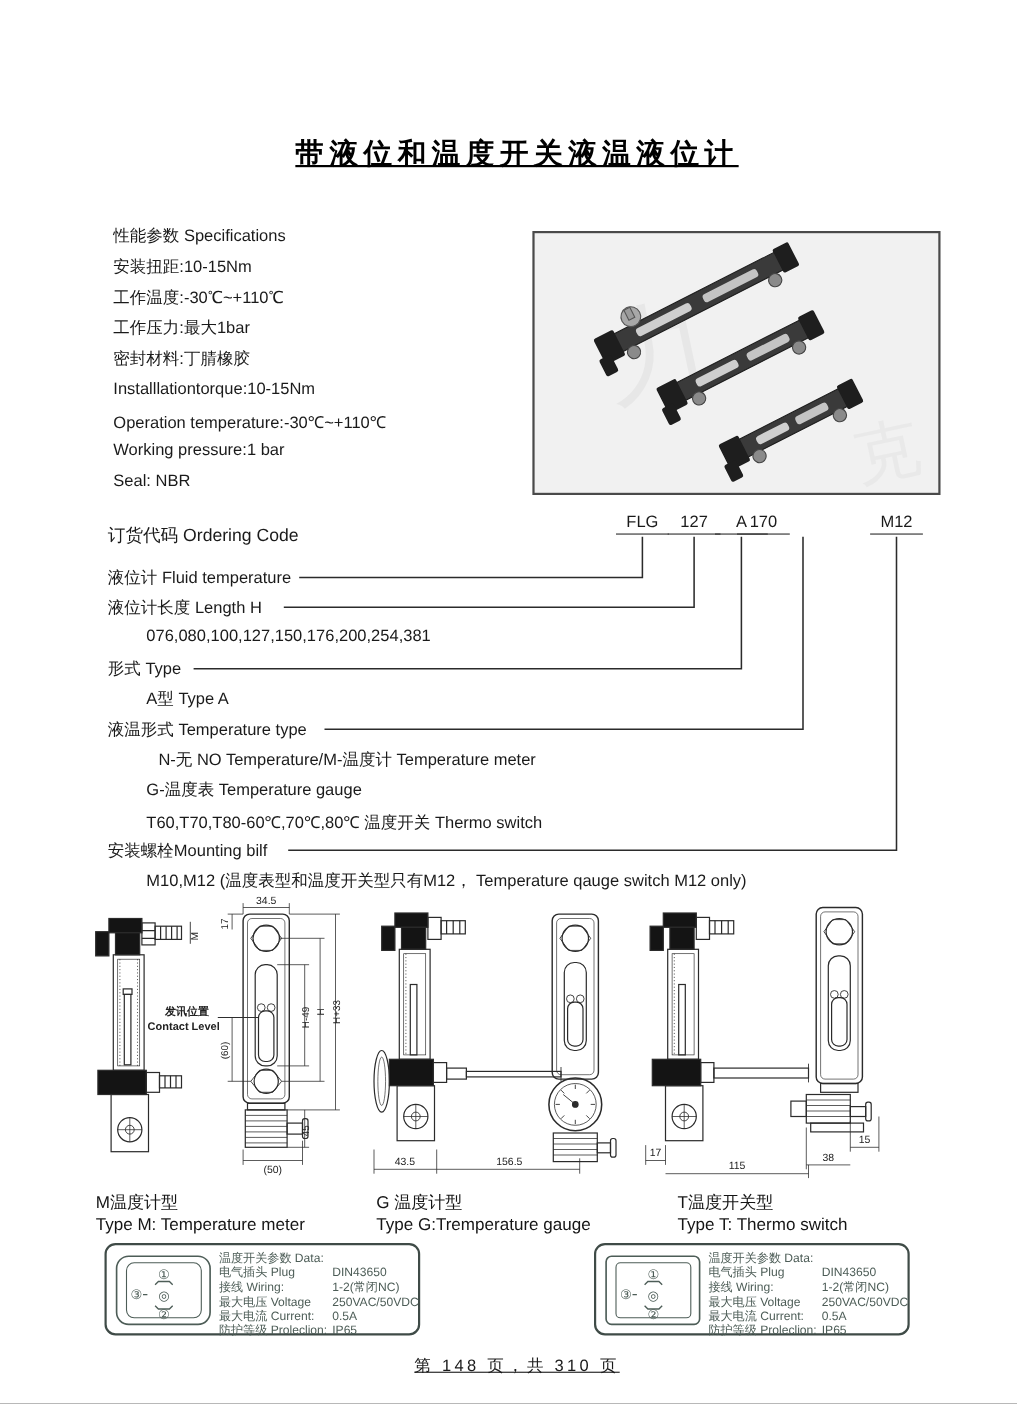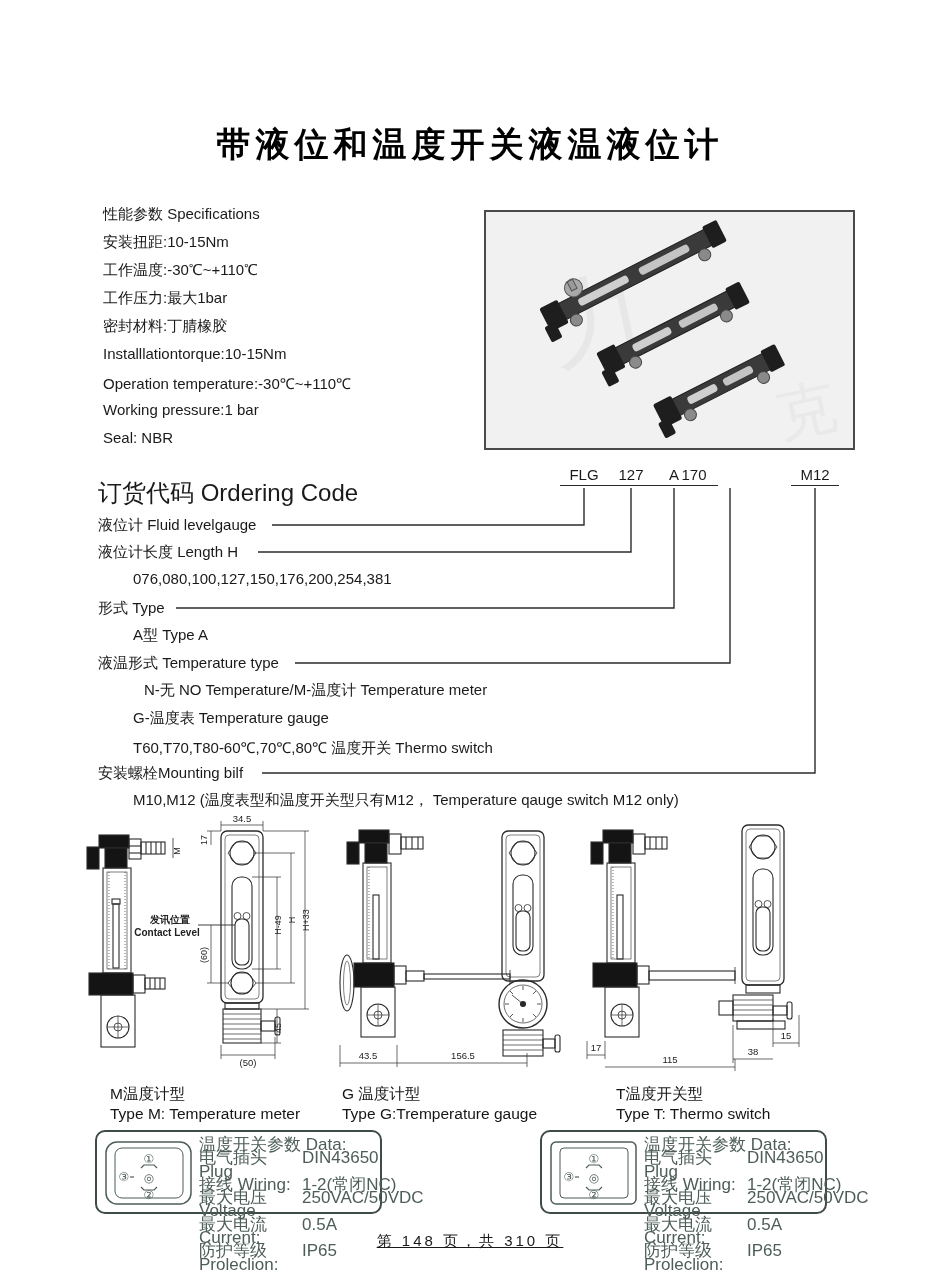--- a/index.html
+++ b/index.html
@@ -1,36 +1,36 @@
 <!DOCTYPE html>
 <html><head>
 <meta charset="utf-8">
 <style>
   html,body{margin:0;padding:0;background:#888;}
   .page{position:relative;width:940px;height:1276px;margin:0 auto;background:#ffffff;
         font-family:"Liberation Sans",sans-serif;color:#111;overflow:hidden;}
   .t{position:absolute;white-space:nowrap;}
   .title-zh{left:0;right:0;top:122px;text-align:center;font-family:"Liberation Serif",serif;
-            font-weight:bold;font-size:34px;letter-spacing:5px;color:#000;}
+            font-weight:bold;font-size:26px;letter-spacing:5px;color:#000;text-decoration:underline;}
   .title-en{left:0;right:0;top:156px;text-align:center;font-family:"Liberation Serif",serif;
             font-weight:bold;font-style:italic;font-size:23px;letter-spacing:1px;color:#000;}
   .spec{left:103px;font-size:15px;color:#1a1a1a;}
   .photo-box{position:absolute;left:484px;top:210px;width:371px;height:240px;
              border:2px solid #4a4a4a;background:#f1f1f1;box-sizing:border-box;}
-  .oc-heading{left:98px;top:477px;font-size:24px;color:#1a1a1a;}
+  .oc-heading{left:98px;top:477px;font-size:16px;color:#1a1a1a;}
   .code{position:absolute;top:466px;width:48px;text-align:center;font-size:15px;
         padding-bottom:2px;border-bottom:1.6px solid #2b2b2b;color:#1a1a1a;}
   .oc-label{font-size:15px;color:#1a1a1a;}
   .lines-layer{position:absolute;left:0;top:0;width:940px;height:1276px;pointer-events:none;}
   .drawing{position:absolute;}
   .caption{position:absolute;font-size:15.5px;line-height:20px;color:#151515;white-space:nowrap;}
   .conn-box{position:absolute;top:1130px;width:287px;height:84px;border:2px solid #3f4b47;
             border-radius:10px;box-sizing:border-box;color:#4d5d57;}
   .conn-icon{position:absolute;left:6px;top:7px;}
-  .conn-text{position:absolute;left:102px;top:6px;font-size:17px;line-height:13.3px;}
+  .conn-text{position:absolute;left:102px;top:6px;font-size:11px;line-height:13.3px;}
   .conn-row{display:flex;}
   .conn-row .lbl{width:103px;}
   .conn-row .val{white-space:nowrap;}
   .footer{left:0;right:0;top:1232px;text-align:center;font-size:15px;letter-spacing:3px;color:#1a1a1a;text-decoration:underline;}
   svg text{font-family:"Liberation Sans",sans-serif;}
   .dim{font-size:9px;fill:#222;}
   .dimc{font-size:9.5px;fill:#222;}
 </style>
 </head>
 <body>
@@ -104,21 +104,21 @@
   </svg>
 
   <div>
     <div class="t oc-heading">订货代码 Ordering Code</div>
     <div class="code" style="left:560px">FLG</div>
     <div class="code" style="left:607px">127</div>
     <div class="code" style="left:650px">A</div>
     <div class="code" style="left:670px">170</div>
     <div class="code" style="left:791px">M12</div>
 
-    <div class="t oc-label" style="left:98px;top:516px">液位计 Fluid levelgauge</div>
+    <div class="t oc-label" style="left:98px;top:516px">液位计 Fluid temperature</div>
     <div class="t oc-label" style="left:98px;top:543px">液位计长度 Length H</div>
     <div class="t oc-label" style="left:133px;top:570px">076,080,100,127,150,176,200,254,381</div>
     <div class="t oc-label" style="left:98px;top:599px">形式 Type</div>
     <div class="t oc-label" style="left:133px;top:626px">A型 Type A</div>
     <div class="t oc-label" style="left:98px;top:654px">液温形式 Temperature type</div>
     <div class="t oc-label" style="left:144px;top:681px">N-无 NO Temperature/M-温度计 Temperature meter</div>
     <div class="t oc-label" style="left:133px;top:709px">G-温度表 Temperature gauge</div>
     <div class="t oc-label" style="left:133px;top:737px">T60,T70,T80-60℃,70℃,80℃ 温度开关 Thermo switch</div>
     <div class="t oc-label" style="left:98px;top:764px">安装螺栓Mounting bilf</div>
     <div class="t oc-label" style="left:133px;top:791px">M10,M12 (温度表型和温度开关型只有M12， Temperature qauge switch M12 only)</div>
@@ -350,21 +350,21 @@
             <line x1="148" y1="210" x2="148" y2="248"></line>
         </g>
       </g>
       <text class="dimc" x="11" y="236" text-anchor="middle">17</text>
       <text class="dimc" x="85" y="248" text-anchor="middle">115</text>
       <text class="dimc" x="201" y="224" text-anchor="middle">15</text>
       <text class="dimc" x="168" y="240" text-anchor="middle">38</text>
     </svg>
   </div>
 
-  <div class="caption" style="left:110px;top:1084px">
+  <div class="caption" style="left:87px;top:1084px">
     <div>M温度计型</div>
     <div>Type M: Temperature meter</div>
   </div>
   <div class="caption" style="left:342px;top:1084px">
     <div>G 温度计型</div>
     <div>Type G:Tremperature gauge</div>
   </div>
   <div class="caption" style="left:616px;top:1084px">
     <div>T温度开关型</div>
     <div>Type T: Thermo switch</div>

